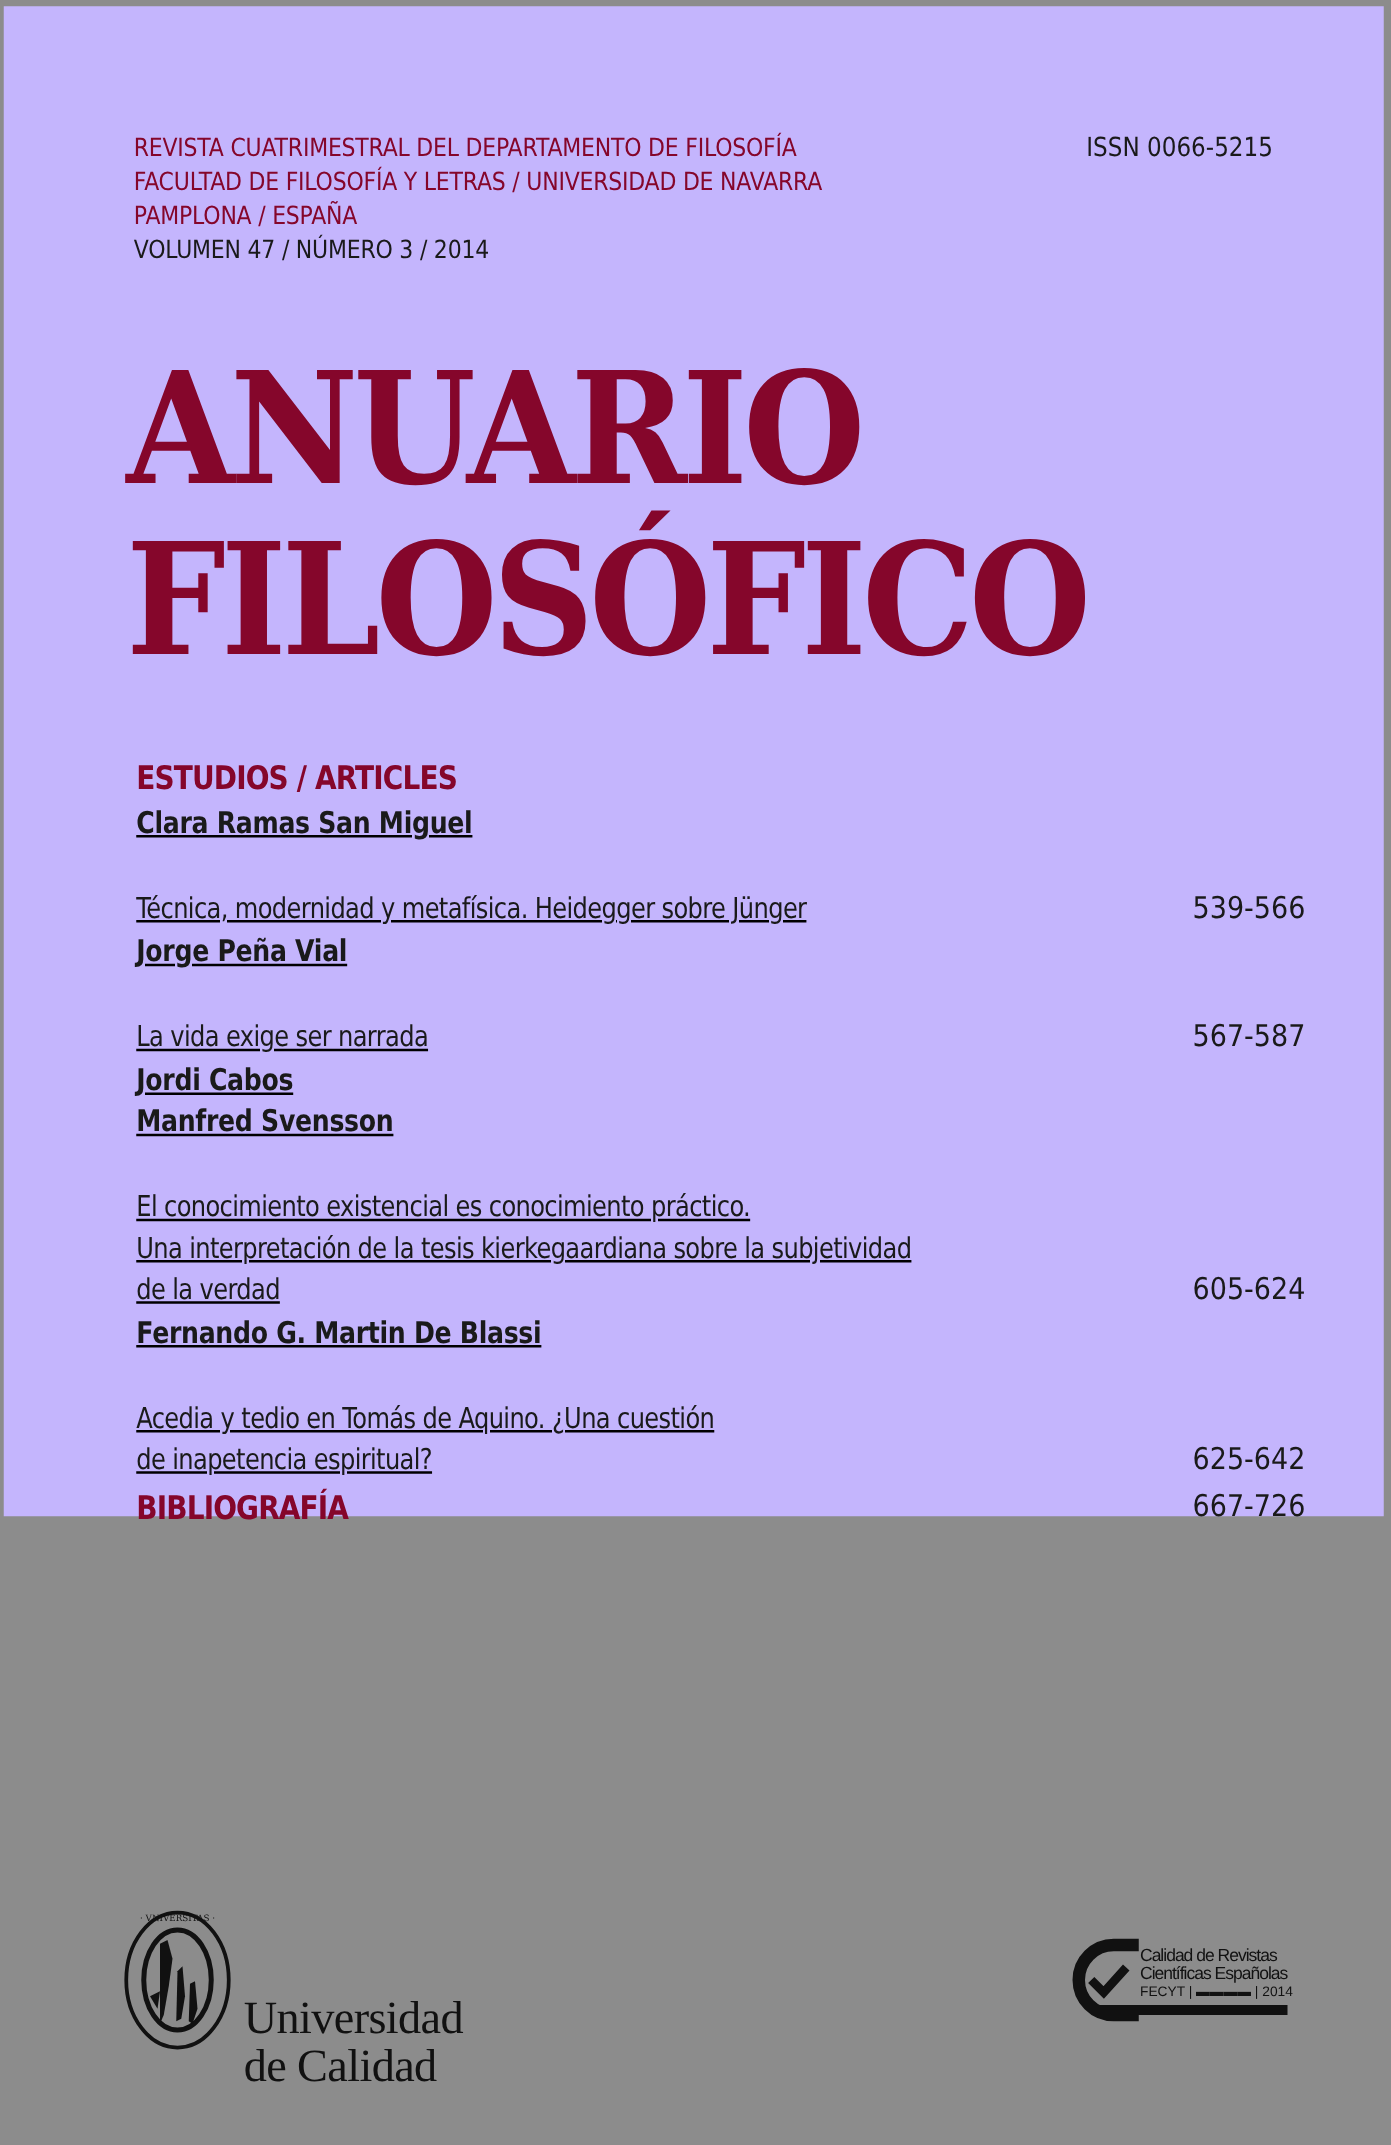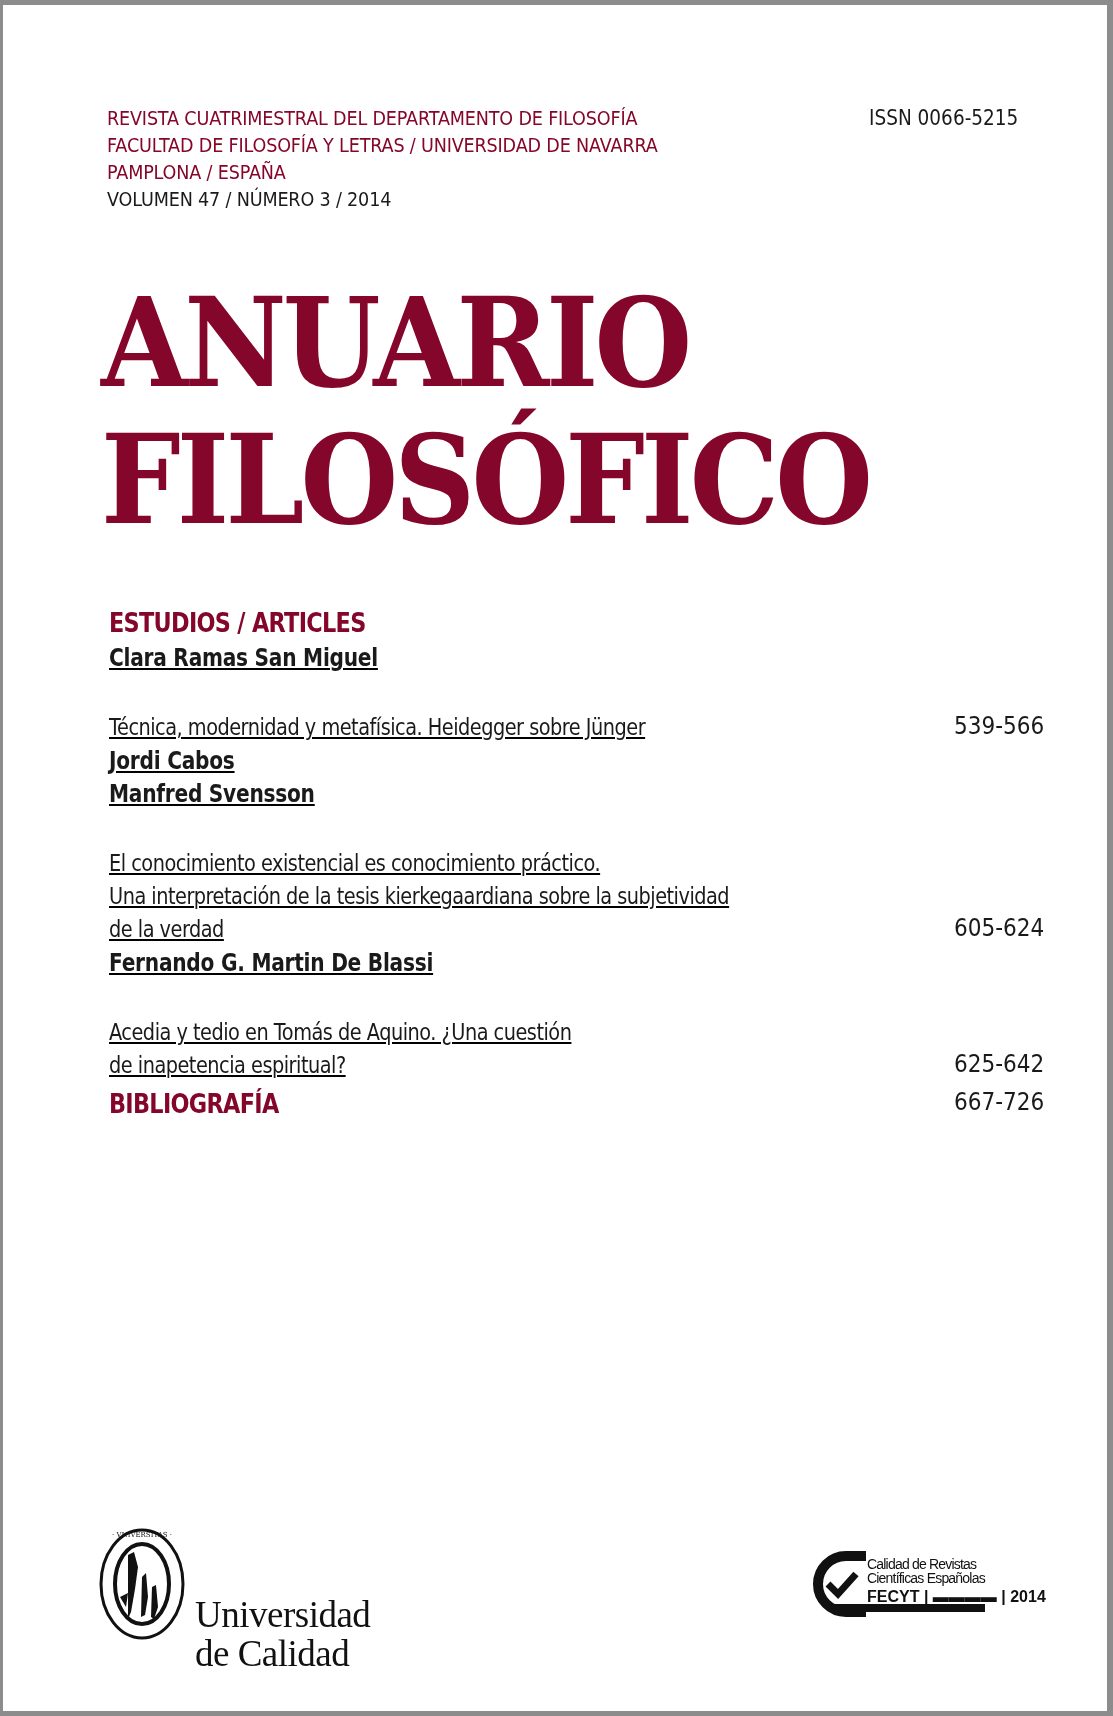--- a/index.html
+++ b/index.html
@@ -6,22 +6,22 @@
   body {
     width: 1113px; height: 1716px;
     background: #8c8c8c;
     position: relative;
     overflow: hidden;
     font-family: "Liberation Sans", "DejaVu Sans", sans-serif;
   }
   .page {
     position: absolute;
     left: 3px; top: 5px;
-    width: 1104px; height: 1706px;
-    background: #ffffff;
+    width: 1104px; height: 1208px;
+    background: #c4b5fd;
   }
   .crimson { color: #85062b; }
   .dark { color: #1a1a1a; }
 
   .masthead {
     position: absolute; left: 104px; top: 100px;
     font-size: 20px; line-height: 27px; letter-spacing: -0.2px;
     font-family: "DejaVu Sans", "Liberation Sans", sans-serif;
     transform: scaleX(0.88); transform-origin: left top;
   }
@@ -87,31 +87,31 @@
   .unav-text {
     position: absolute; left: 97px; top: 24px;
     font-size: 37px; line-height: 39px; color: #111;
     letter-spacing: -0.5px;
     font-family: Liberation Serif, serif;
     white-space: nowrap;
     margin-top: 44px;
   }
 
   .fecyt {
-    position: absolute; left: 808px; top: 1545px; width: 180px; height: 70px;
+    position: absolute; left: 853px; top: 1545px; width: 180px; height: 70px;
   }
   .fecyt-ring { position: absolute; left: 0; top: 0; }
   .fecyt-text {
     position: absolute; left: 56px; top: 7px;
     font-size: 14px; line-height: 14px; color: #111; letter-spacing: -0.8px;
     font-family: "Liberation Sans", sans-serif; white-space: nowrap;
   }
   .fecyt-sub {
     position: absolute; left: 56px; top: 38px;
-    font-size: 16px; color: #111; font-weight: bold;
+    font-size: 11px; color: #111; font-weight: normal;
     font-family: "Liberation Sans", sans-serif; white-space: nowrap;
   }
   .fecyt-bar {
     position: absolute; left: 24px; top: 54px; width: 150px; height: 8px; background: #111;
   }
 </style>
 </head>
 <body>
 
 <div class="page">
@@ -133,20 +133,27 @@
     <div class="section-head">ESTUDIOS / ARTICLES</div>
 
     <div class="entry">
       <div class="author">Clara Ramas San Miguel</div>
       <div class="title-row">
         <div class="title-line">Técnica, modernidad y metafísica. Heidegger sobre Jünger</div>
         <div class="pages">539-566</div>
       </div>
     </div>
 
+    <div class="entry">
+      <div class="author">Jorge Peña Vial</div>
+      <div class="title-row">
+        <div class="title-line">La vida exige ser narrada</div>
+        <div class="pages">567-587</div>
+      </div>
+    </div>
 
     <div class="entry">
       <div class="author">Jordi Cabos</div>
     </div>
 
     <div class="entry">
       <div class="author">Manfred Svensson</div>
       <div class="title-row">
         <div class="title-line">El conocimiento existencial es conocimiento práctico.</div>
         <div class="title-line">Una interpretación de la tesis kierkegaardiana sobre la subjetividad</div>

